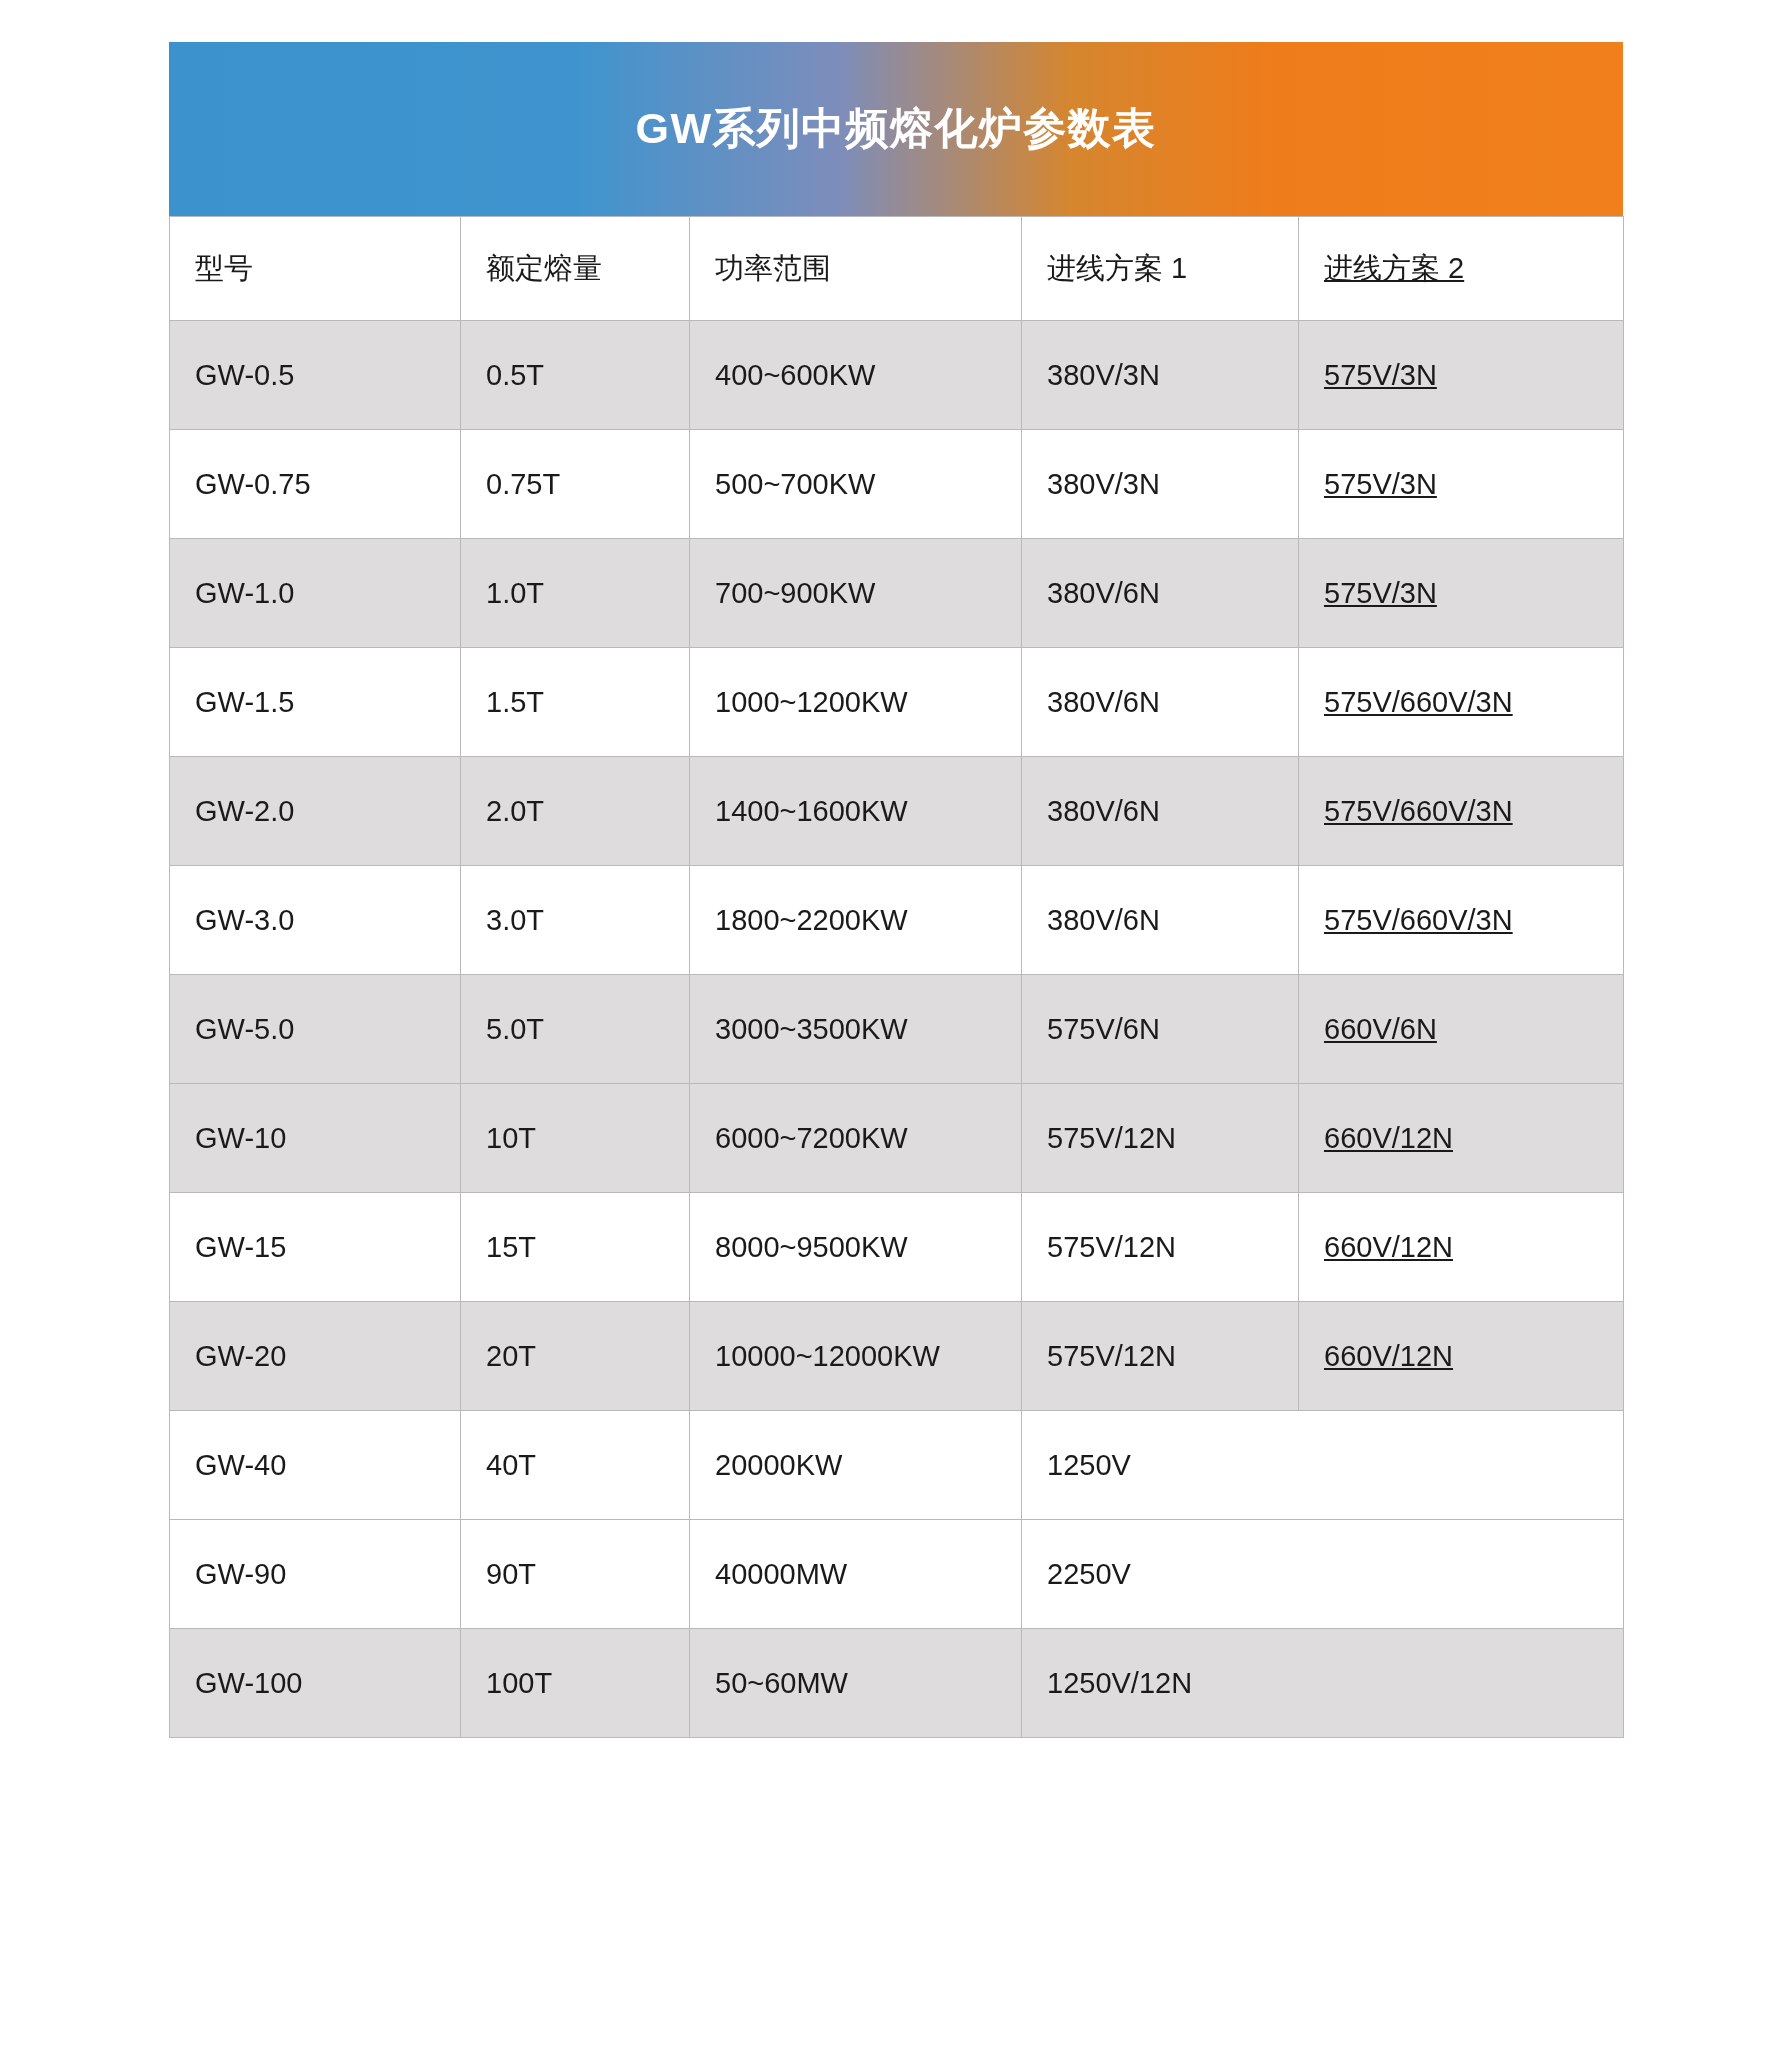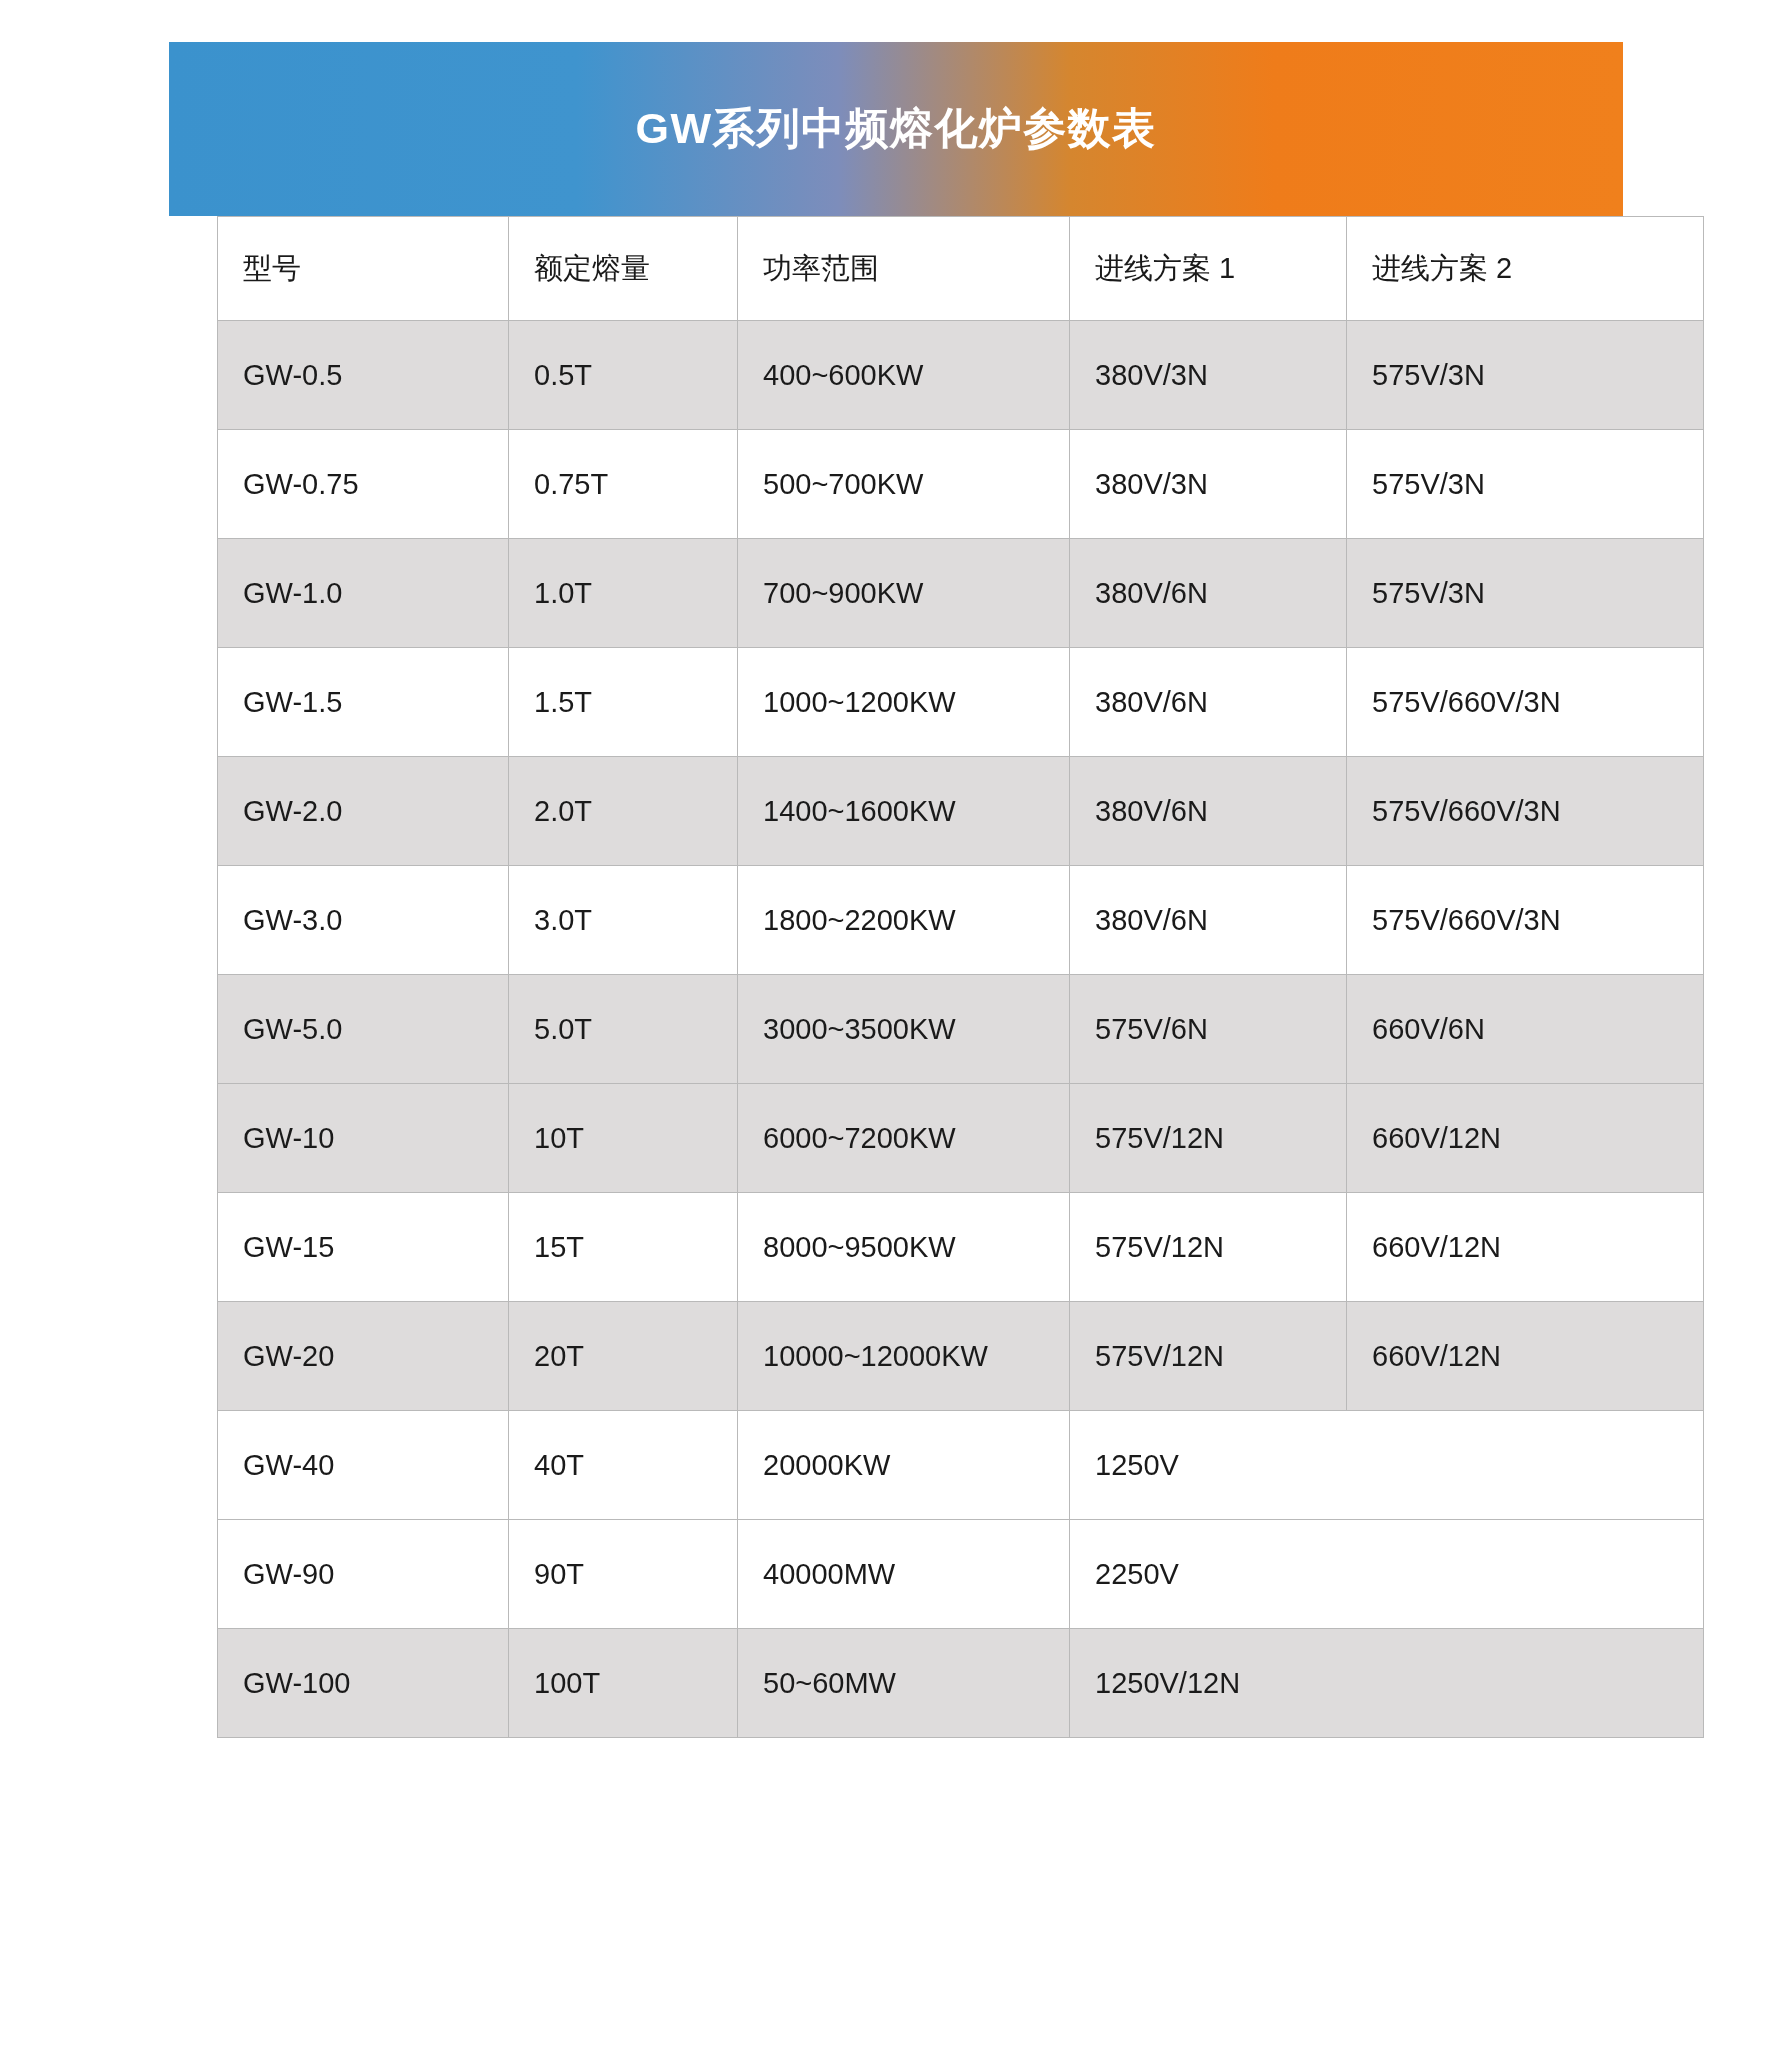--- a/index.html
+++ b/index.html
@@ -37,21 +37,20 @@
   .title-text {
     color: #ffffff;
     font-size: 43px;
     font-weight: bold;
     letter-spacing: 1.4px;
   }
   table.params {
     border-collapse: collapse;
     width: 1454px;
     table-layout: fixed;
-    margin-left: 48px;
   }
   table.params td, table.params th {
     border: 1.4px solid #b9b9b9;
     height: 109px;
     font-size: 29px;
     color: #1a1a1a;
     font-weight: normal;
     text-align: left;
     padding: 0 25px;
     box-sizing: border-box;
@@ -62,21 +61,21 @@
     background: #dedcdc;
   }
   table.params thead td {
     background: #ffffff;
     height: 104px;
   }
   .c0 { width: 291px; }
   .c1 { width: 229px; }
   .c2 { width: 332px; }
   .c3 { width: 277px; }
-  .c4 { width: 357px; }
+  .c4 { width: 325px; text-decoration: underline; }
   td.merged {
     text-align: center;
     padding: 0;
   }
 </style>
 </head>
 <body>
 
 <div class="page">
   <div class="table-wrap">

